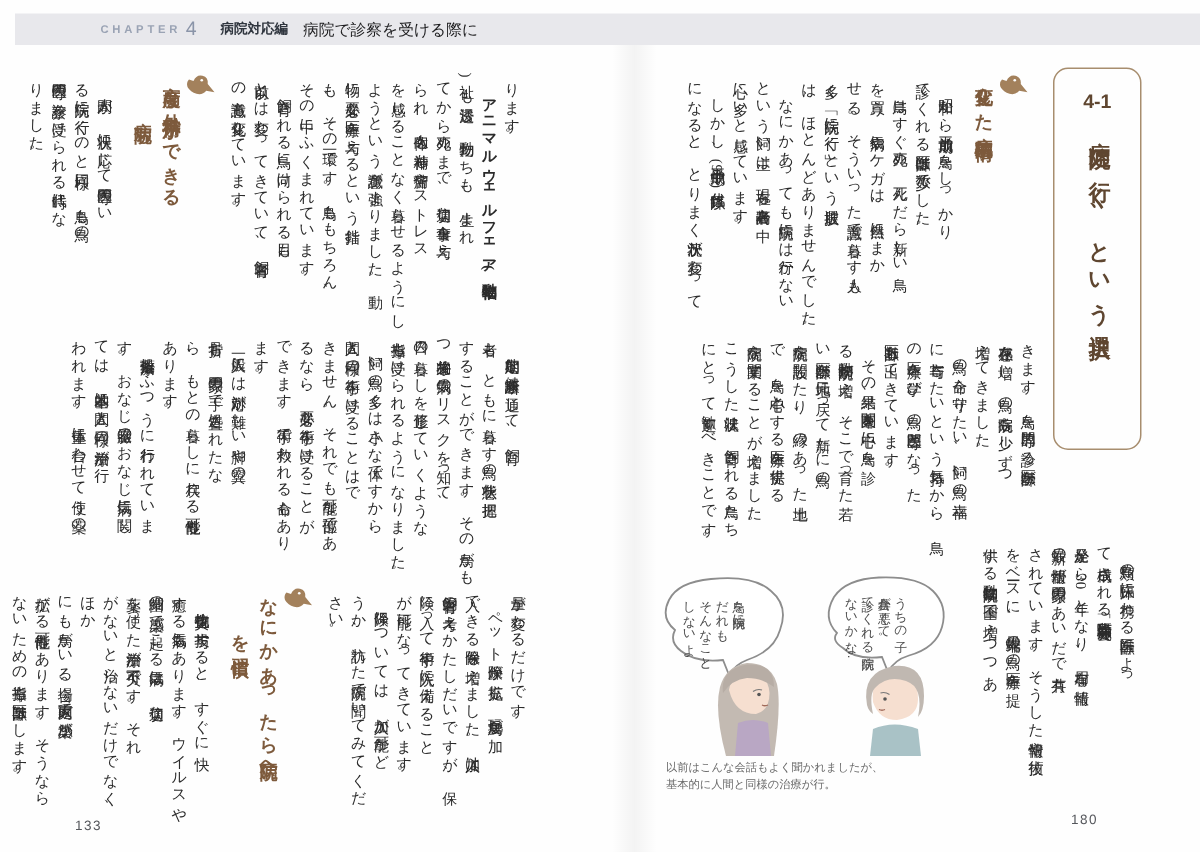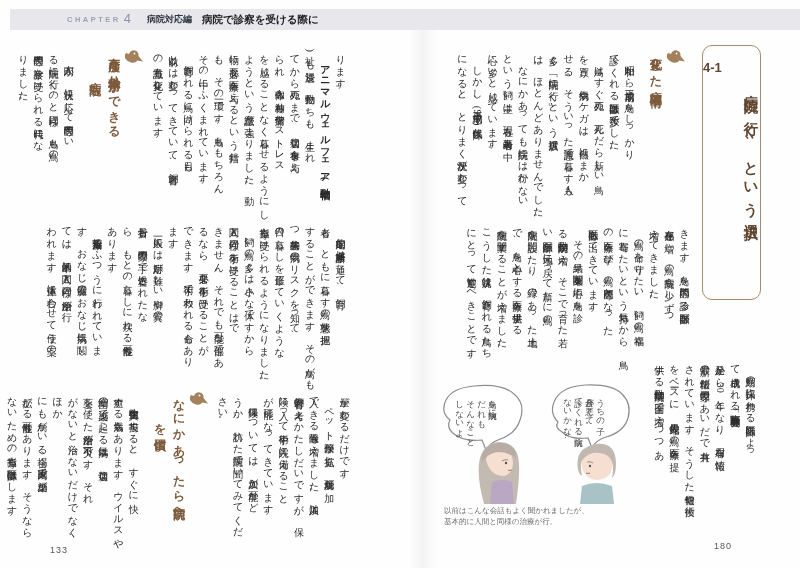--- a/index.html
+++ b/index.html
@@ -4,49 +4,49 @@
 <style>
   html,body{margin:0;padding:0;background:#f2f1ef;}
   .canvas{position:relative;width:800px;height:568px;background:#fefefe;overflow:hidden;
           font-family:"Liberation Serif","DejaVu Serif",serif;color:#2b2b2b;}
   
   .chapter-band{position:absolute;left:10px;top:9px;width:780px;height:21px;background:#e8e8ec;
                 display:flex;align-items:center;font-family:"Liberation Sans",sans-serif;padding-left:29px;}
   .ch-label{margin-left:28px;font-size:7.5px;letter-spacing:2.5px;color:#9aa3b4;font-weight:bold;}
   .ch-num{font-size:13px;color:#8a94a8;margin-left:3px;margin-top:-2px;}
   .ch-tag{font-size:9px;font-weight:bold;color:#30363f;margin-left:16px;}
-  .ch-title{font-size:10.5px;font-weight:bold;color:#1c1c1e;margin-left:10px;}
+  .ch-title{font-size:10.5px;font-weight:normal;color:#1c1c1e;margin-left:10px;}
   .gutter{position:absolute;left:408px;top:30px;width:30px;height:538px;
           background:linear-gradient(90deg,rgba(0,0,0,0) 0%,rgba(0,0,0,0.045) 50%,rgba(0,0,0,0) 100%);}
   .page{position:absolute;top:40px;height:520px;}
   .page-left{left:24px;width:336px;}
   .page-right{left:428px;width:336px;}
   
   .vtext{writing-mode:vertical-rl;text-orientation:mixed;position:absolute;}
   .band .col{display:block;line-height:15.2px;font-size:10px;letter-spacing:0.4px;}
   .seg{display:block;}
   .bold-seg .col{font-weight:bold;}
   
   .sect-head{display:block;margin-right:6px;margin-left:9px;}
   .sh-text{display:block;font-size:12px;font-weight:bold;color:#7d5a3c;letter-spacing:1.5px;line-height:19px;}
   .shc{display:block;}
   .shc2 .sh-text{margin-top:24px;}
   .bird-icon{display:inline-block;height:20px;margin-bottom:2px;}
   
   .title-box{position:absolute;right:3px;top:5px;width:57px;height:253px;border:1.5px solid #a78d6e;
-             border-radius:10px;background:#fefefe;display:flex;flex-direction:column;}
+             border-radius:10px;background:#fefefe;display:flex;flex-direction:column;align-items:center;}
   .tb-num{font-family:"Liberation Sans",sans-serif;font-size:13px;font-weight:bold;color:#5f4630;margin-top:14px;}
   .tb-title{writing-mode:vertical-rl;font-size:14.5px;font-weight:bold;color:#5f4630;
             letter-spacing:3.5px;margin-top:8px;}
   .pageno{position:absolute;font-family:"Liberation Sans",sans-serif;font-size:9px;color:#55575c;letter-spacing:1px;}
   
   .illus{position:absolute;left:8px;top:342px;width:216px;height:122px;}
   .bubble-text{position:absolute;font-family:"Liberation Sans",sans-serif;color:#4c4c4c;}
   .bubble-text .bcol{display:block;font-size:8.5px;line-height:11px;letter-spacing:0;}
-  .caption{position:absolute;left:16px;top:466px;font-family:Liberation Mono, monospace;
+  .caption{position:absolute;left:16px;top:466px;font-family:Liberation Sans, sans-serif;
            font-size:7.5px;line-height:11px;color:#6a6a6a;}
 </style>
 </head>
 <body>
 
 <svg width="0" height="0" style="position:absolute">
   <defs>
     <g id="bird">
       <path d="M2 10 Q1 7 3 5 L6 6 Q8 1.5 12 2.5 Q16 3.5 15.5 8 L20 13.5 L14.5 12.5 Q12 15.5 8 14.5 Q4 13.5 2 10 Z" fill="#a3815c"></path>
       <circle cx="11.5" cy="5.5" r="0.9" fill="#fefefe"></circle>

